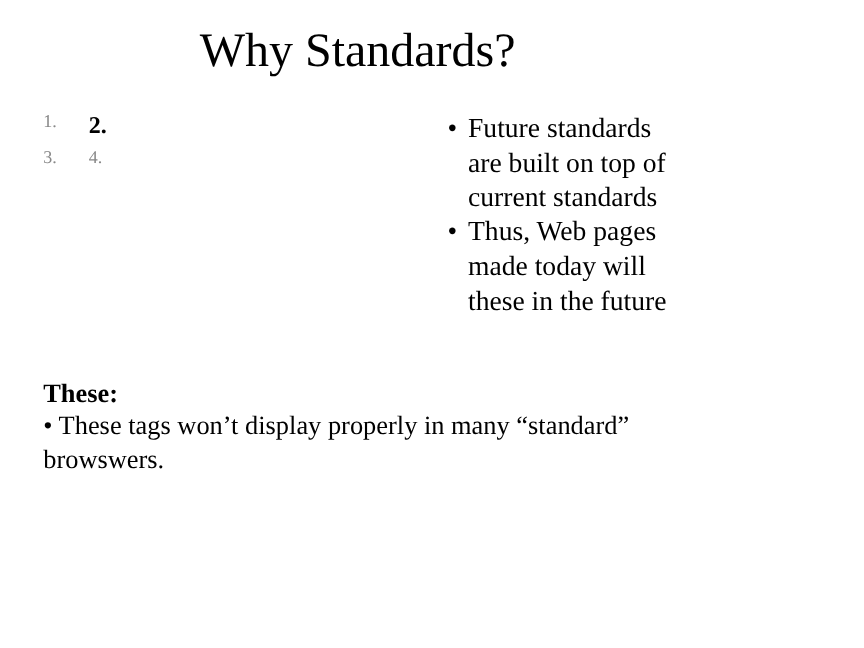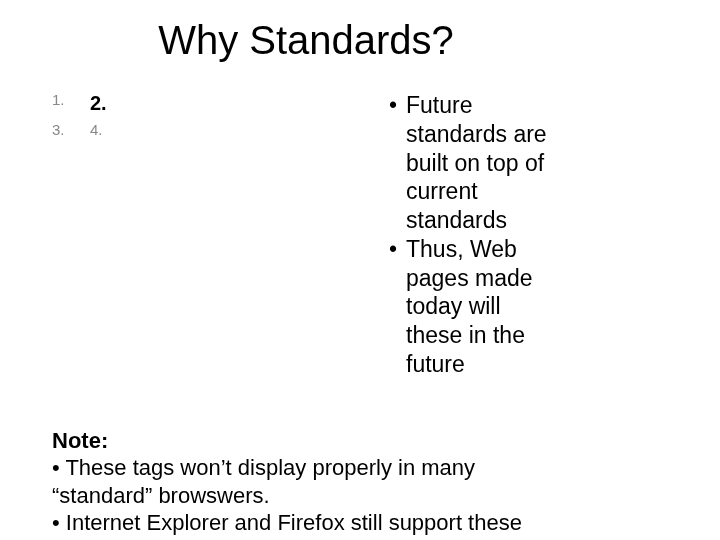--- a/index.html
+++ b/index.html
@@ -8,22 +8,23 @@
     width: 720px;
     height: 540px;
     background: #fff;
     font-family: Arial, Helvetica, sans-serif;
     color: #000;
   }
   .slide {
     box-sizing: border-box;
     width: 596px;
     height: 540px;
-    padding: 18px 36px 24px 52px;
+    padding: 18px 36px 24px 36px;
     position: relative;
+    font-family: Liberation Serif, serif;
   }
   .title {
     font-size: 40px;
     text-align: center;
     margin: 0 0 28px 0;
     font-weight: normal;
   }
   .cols {
     display: flex;
     gap: 28px;
@@ -102,18 +103,17 @@
       </div>
       <div class="row">
         <div class="dot">•</div>
         <div>Thus, Web pages made today will these in the future</div>
       </div>
     </div>
 
   </div>
 
   <div class="note">
-    <div class="note-label">Note:</div>
+    <div class="note-label">These:</div>
     <div><span>•</span> <span>These tags won’t display properly in many “standard” browswers.</span></div>
-    <div><span>•</span> <span>Internet Explorer and Firefox still support these tags, but not for long.</span></div>
   </div>
 
 </div>
 
 </body></html>

